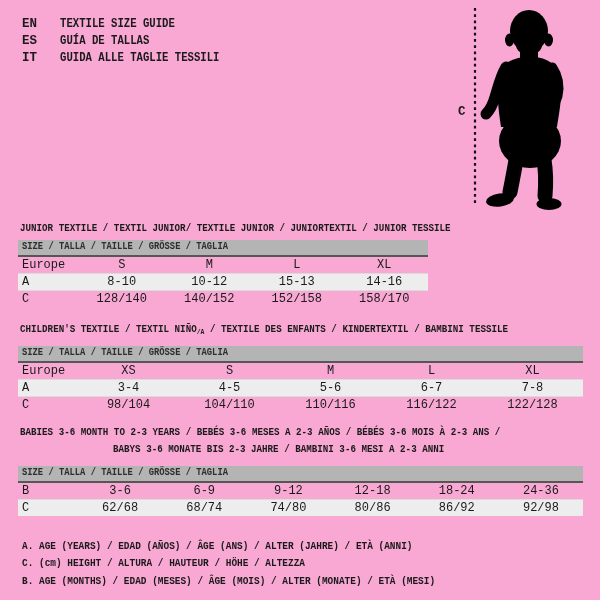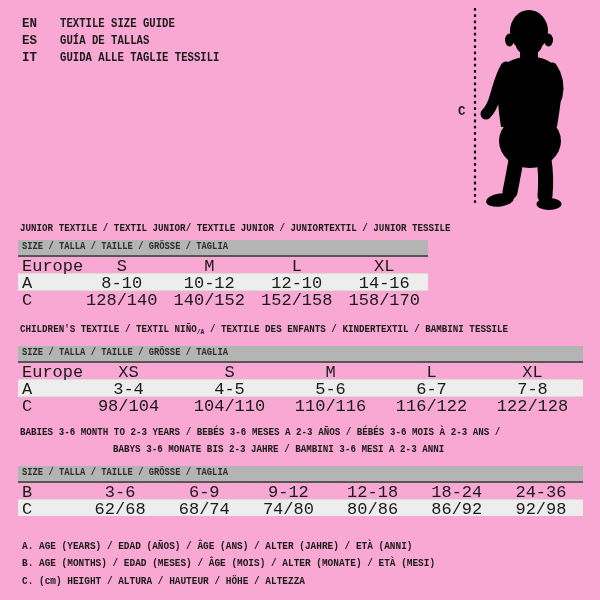--- a/index.html
+++ b/index.html
@@ -15,21 +15,21 @@
 
   
   .height-label{left:458px;top:105px;font-weight:bold;font-size:12.5px;}
 
   
   .tbl-title{font-weight:bold;font-size:11.5px;white-space:nowrap;line-height:16.5px;}
   .sub{font-size:8px;vertical-align:-2px;}
   .size-table{box-sizing:content-box;}
   .size-bar{height:15px;background:#b4b4b4;border-bottom:2px solid #565656;display:flex;
             padding-left:4px;font-size:11px;font-weight:bold;color:#2e2e2e;}
-  .trow{display:flex;height:16px;align-items:flex-start;font-size:17px;border-bottom:1px solid #dcdcdc;}
+  .trow{display:flex;height:16px;align-items:center;font-size:12px;border-bottom:1px solid #dcdcdc;}
   .trow:last-child{border-bottom:none;}
   .trow.alt{background:#ededed;}
   .c0{width:60px;padding-left:4px;box-sizing:border-box;}
   .cc{flex:1;text-align:center;}
 
   
   .fn-line{height:17.5px;display:flex;align-items:flex-end;font-weight:bold;font-size:11.5px;}
 </style>
 </head>
 <body>
@@ -82,21 +82,21 @@
       <span class="c0">Europe</span>
       <span class="cc">S</span>
       <span class="cc">M</span>
       <span class="cc">L</span>
       <span class="cc">XL</span>
     </div>
     <div class="trow alt">
       <span class="c0">A</span>
       <span class="cc">8-10</span>
       <span class="cc">10-12</span>
-      <span class="cc">12-10</span>
+      <span class="cc">15-13</span>
       <span class="cc">14-16</span>
     </div>
     <div class="trow">
       <span class="c0">C</span>
       <span class="cc">128/140</span>
       <span class="cc">140/152</span>
       <span class="cc">152/158</span>
       <span class="cc">158/170</span>
     </div>
   </div>
@@ -160,20 +160,20 @@
       <span class="cc">86/92</span>
       <span class="cc">92/98</span>
     </div>
   </div>
 
   <div class="abs" style="left:22px;top:534px;">
     <div class="fn-line">
       <span class="cond" style="transform:scaleX(0.82);">A. AGE (YEARS) / EDAD (AÑOS) / ÂGE (ANS) / ALTER (JAHRE) / ETÀ (ANNI)</span>
     </div>
     <div class="fn-line">
-      <span class="cond" style="transform:scaleX(0.82);">B. AGE (MONTHS) / EDAD (MESES) / ÂGE (MOIS) / ALTER (MONATE) / ETÀ (MESI)</span>
+      <span class="cond" style="transform:scaleX(0.82);">C. (cm) HEIGHT / ALTURA / HAUTEUR / HÖHE / ALTEZZA</span>
     </div>
     <div class="fn-line">
-      <span class="cond" style="transform:scaleX(0.82);">C. (cm) HEIGHT / ALTURA / HAUTEUR / HÖHE / ALTEZZA</span>
+      <span class="cond" style="transform:scaleX(0.82);">B. AGE (MONTHS) / EDAD (MESES) / ÂGE (MOIS) / ALTER (MONATE) / ETÀ (MESI)</span>
     </div>
   </div>
 
 </div>
 
 </body></html>

